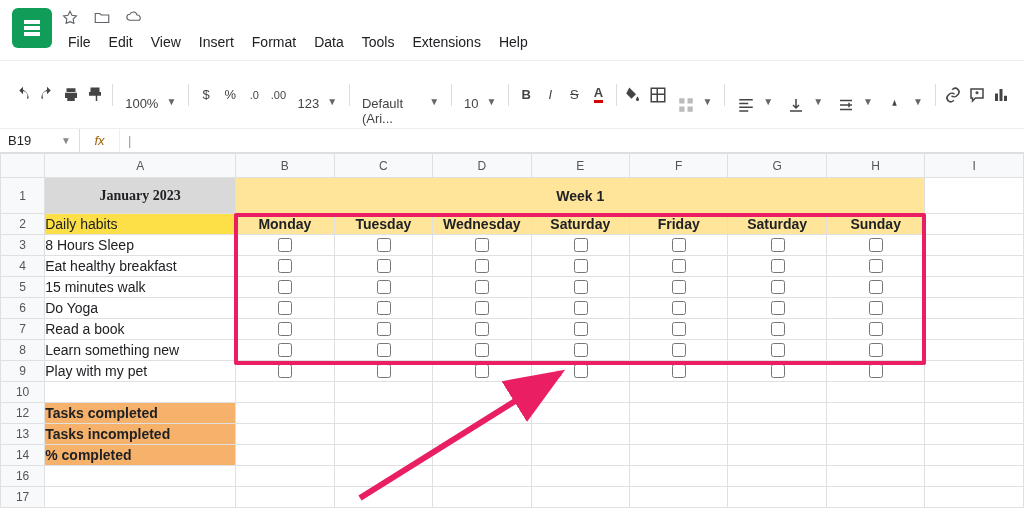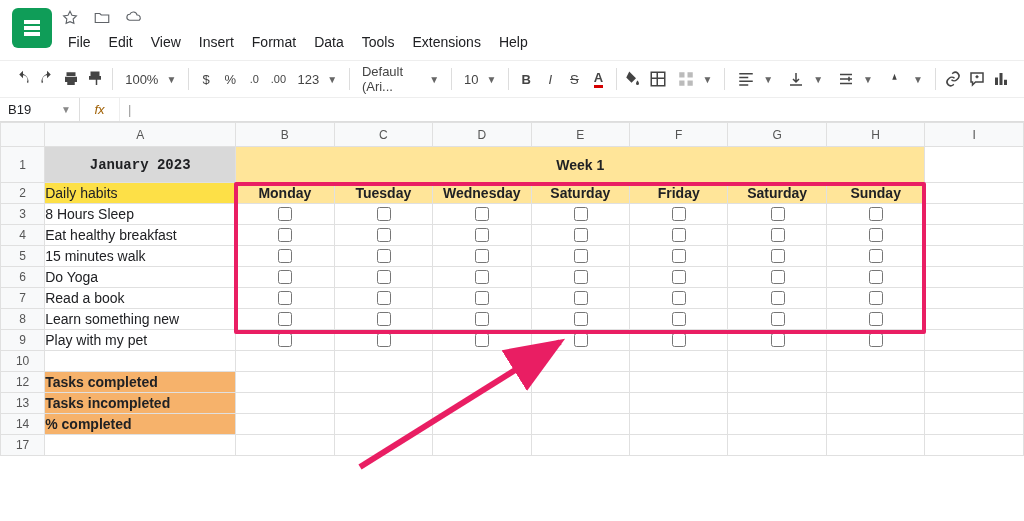--- a/index.html
+++ b/index.html
@@ -42,21 +42,21 @@
   
   .toolbar {
     display:flex; align-items:center; gap:2px;
     border-top:1px solid #eee; border-bottom:1px solid #eee;
     padding:4px 12px; margin-top:6px;
     font-size:13px; color:#444;
   }
   .tb-btn { width:28px; height:28px; display:flex;align-items:center;justify-content:center; border-radius:4px; color:#444;}
   .tb-btn svg { width:18px; height:18px; fill:currentColor; }
   .tb-sep { width:1px; height:22px; background:#ddd; margin:0 4px;}
-  .tb-drop { display:flex; align-items:center; gap:8px; padding:0 6px; height:28px;}
+  .tb-drop { display:flex; align-items:flex-start; gap:8px; padding:0 6px; height:28px;margin-top:31px;}
   .tb-drop .caret { font-size:10px; color:#666;}
   .tb-text-red { border-bottom:3px solid #d50000; line-height:1; padding-bottom:1px; font-weight:bold;}
   .fcd{color:#999;}
 
   
   .fxrow { display:flex; align-items:center; border-bottom:1px solid #ddd; font-size:13px;}
   .namebox { width:80px; border-right:1px solid #ddd; padding:4px 8px; display:flex; align-items:center; justify-content:space-between;}
   .namebox .caret{font-size:10px;color:#888;}
   .fxlabel { width:40px; text-align:center; font-style:italic; color:#a16207; border-right:1px solid #eee; padding:4px 0;}
   .fxinput { flex:1; padding:4px 8px; color:#999;}
@@ -70,21 +70,21 @@
   }
   .colhead { height:24px; }
   .rowhead { width:44px; background:#f8f9fa; color:#555; font-size:12px; text-align:center;}
   .corner { width:44px; height:24px; background:#f8f9fa;}
   td.cell { height:21px; padding:0 6px; font-size:14px; white-space:nowrap; overflow:hidden;}
   td.center { text-align:center; }
   .col-A { width:190px; }
   .col-B,.col-C,.col-D,.col-E,.col-F,.col-G,.col-H,.col-I { width:98px; }
 
   
-  .month-header { background:#d9d9d9; font-weight:bold; font-size:18px; text-align:center; height:36px !important; font-family: Liberation Mono, monospace; }
+  .month-header { background:#d9d9d9; font-weight:bold; font-size:18px; text-align:center; height:36px !important; font-family: Liberation Serif, serif; }
   .week-header  { background:#ffe599; font-weight:bold; font-size:18px; text-align:center; height:36px !important;}
   .day-header   { background:#ffe599; font-weight:bold; font-size:14px;}
   .stats-label  { background:#f6b26b; font-weight:bold; font-size:13px;}
   .habits-col-hdr { background:#fde047; font-size:14px;}
   .cb { width:14px; height:14px; vertical-align:middle; accent-color:#666;}
 
   
   .pink-box {
     position:absolute;
     border:4px solid #e91e63;
@@ -417,20 +417,32 @@
           <td class="cell"></td>
           <td class="cell"></td>
           <td class="cell"></td>
           <td class="cell"></td>
           <td class="cell"></td>
           <td class="cell"></td>
           <td class="cell"></td>
           <td class="cell"></td>
         </tr>
         <tr>
+          <th class="rowhead">16</th>
+          <td class="cell"></td>
+          <td class="cell"></td>
+          <td class="cell"></td>
+          <td class="cell"></td>
+          <td class="cell"></td>
+          <td class="cell"></td>
+          <td class="cell"></td>
+          <td class="cell"></td>
+          <td class="cell"></td>
+        </tr>
+        <tr>
           <th class="rowhead">17</th>
           <td class="cell"></td>
           <td class="cell"></td>
           <td class="cell"></td>
           <td class="cell"></td>
           <td class="cell"></td>
           <td class="cell"></td>
           <td class="cell"></td>
           <td class="cell"></td>
           <td class="cell"></td>

